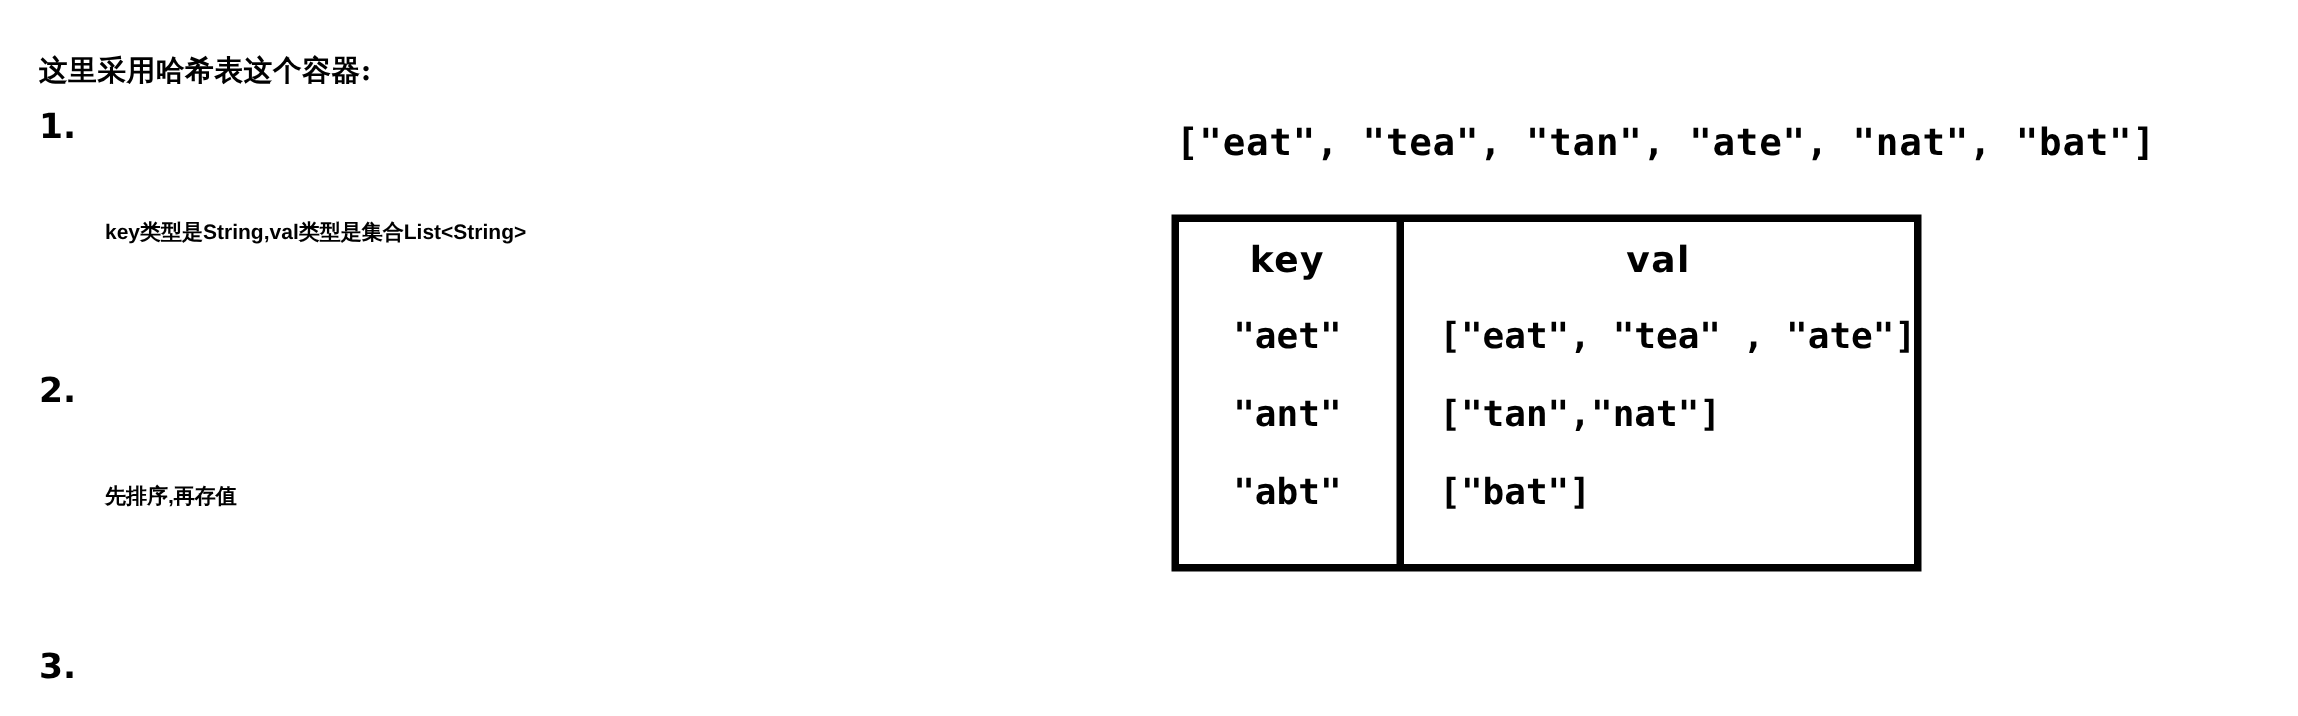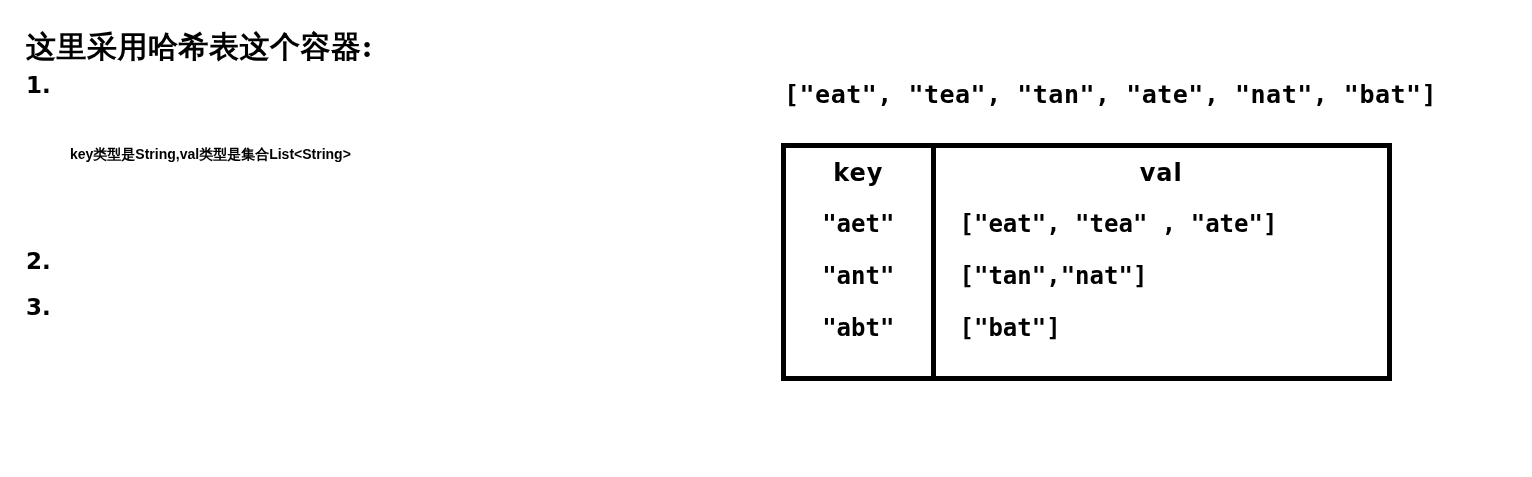--- a/index.html
+++ b/index.html
@@ -19,21 +19,21 @@
   
   #notes-panel {
     position: absolute;
     left: 26px;
     top: 30px;
     width: 700px;
   }
 
   .note-title {
     font-family: "DejaVu Serif", serif;
-    font-size: 30px;
+    font-size: 19px;
     font-weight: 600;
     line-height: 34px;
     letter-spacing: 0.5px;
     white-space: pre;
   }
 
   .note-item {
     display: flex;
     align-items: flex-start;
     line-height: 34px;
@@ -68,21 +68,21 @@
     font-size: 25px;
     font-weight: 600;
     letter-spacing: 0.5px;
     white-space: pre;
   }
 
   #hash-table {
     position: absolute;
     left: 781px;
     top: 143px;
-    width: 611px;
+    width: 500px;
     height: 238px;
     border: 5px solid #000000;
     box-sizing: border-box;
     background: #ffffff;
   }
 
   #hash-table table {
     border-collapse: collapse;
     width: 100%;
     height: 100%;
@@ -136,20 +136,23 @@
 
   <div class="note-item">
     <span class="note-num">1.</span>
     <span class="note-body">
       <span class="line">key类型是String,val类型是集合List&lt;String&gt;</span>
     </span>
   </div>
 
   <div class="note-item">
     <span class="note-num">2.</span>
+    <span class="note-body">
+      <span class="line">先排序,再存值</span>
+    </span>
   </div>
 
   <div class="note-item spaced">
     <span class="note-num">3.</span>
     <span class="note-body">
       
       
     </span>
   </div>
 

